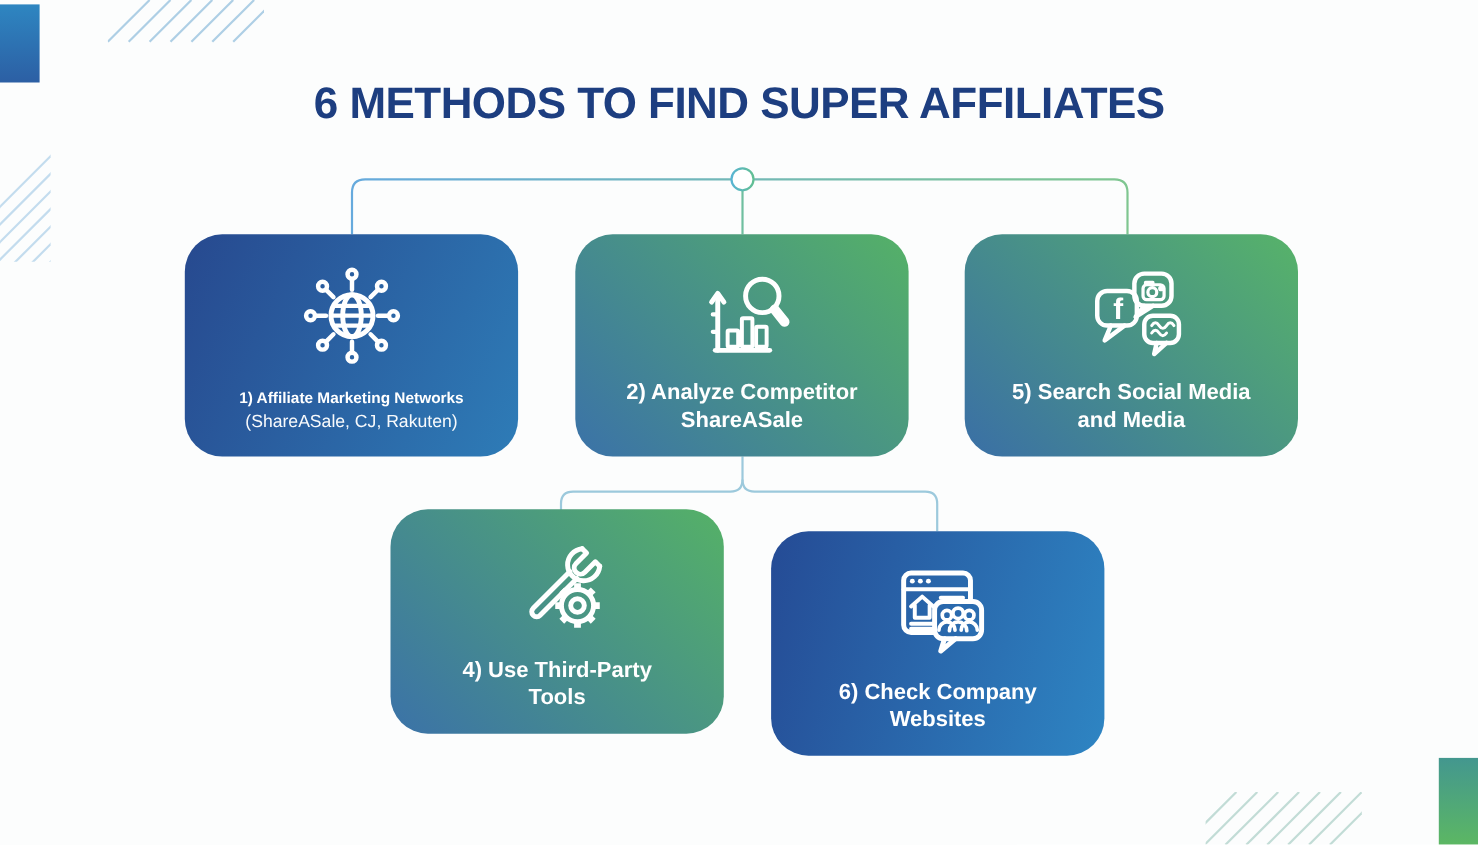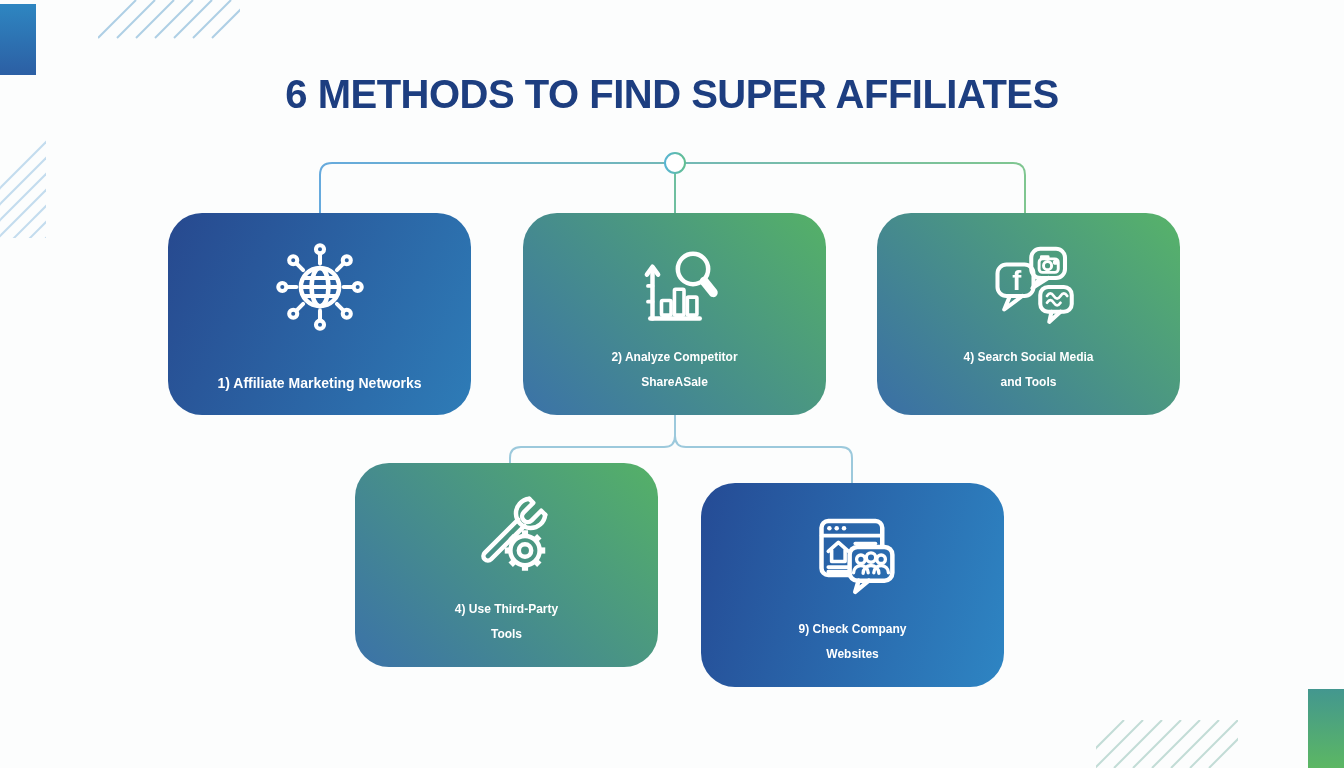--- a/index.html
+++ b/index.html
@@ -28,21 +28,21 @@
   
   .connector{position:absolute;left:0;top:0;z-index:1;}
   
   .card{
     position:absolute;width:303px;height:202px;border-radius:34px;
     display:flex;flex-direction:column;align-items:center;z-index:2;
   }
   .card .icon-wrap{margin-top:16px;height:116px;width:120px;
     display:flex;align-items:center;justify-content:center;}
   .card .labels{margin-top:auto;padding:0 10px 20px 10px;text-align:center;color:#ffffff;}
-  .l1,.l2{font-size:12px;font-weight:700;line-height:25px;}
+  .l1,.l2{font-size:20px;font-weight:700;line-height:25px;}
   .card1{left:168px;top:213px;background:linear-gradient(115deg,#27498f 0%,#2e7cb7 100%);}
   .card2{left:523px;top:213px;background:linear-gradient(45deg,#3b72a8 0%,#55b167 100%);}
   .card3{left:877px;top:213px;background:linear-gradient(45deg,#3a6fa6 0%,#57b369 100%);}
   .card4{left:355px;top:463px;height:204px;background:linear-gradient(45deg,#3b72a8 0%,#55b167 100%);}
   .card5{left:701px;top:483px;height:204px;background:linear-gradient(105deg,#254b95 0%,#2e85c3 100%);}
   .card1 .l1{font-size:14px;line-height:24px;}
   .card1 .l2{font-size:16px;font-weight:400;line-height:22px;opacity:.97;}
   .icon{display:block;}
 </style>
 </head>
@@ -133,20 +133,21 @@
             <circle cx="24.2" cy="24.2" r="3.6"></circle>
           <line x1="48" y1="27" x2="48" y2="19"></line>
             <circle cx="48" cy="14.5" r="3.6"></circle>
           <line x1="63" y1="33" x2="68.5" y2="27.5"></line>
             <circle cx="71.8" cy="24.2" r="3.6"></circle>
         </g>
       </svg>
     </div>
     <div class="labels">
       <div class="l1">1) Affiliate Marketing Networks</div>
+      <div class="l2">(ShareASale, CJ, Rakuten)</div>
     </div>
   </div>
 
   <div class="card card2">
     <div class="icon-wrap">
       <svg class="icon" width="108" height="108" viewBox="0 0 96 96" fill="none" stroke="#ffffff" stroke-width="4" stroke-linecap="round" stroke-linejoin="round">
         <path d="M28 76 V31"></path>
         <path d="M23 37 L28 30 L33 37"></path>
         <path d="M24 47 H28 M24 61 H28" stroke-width="3.4"></path>
         <path d="M26 76 H70"></path>
@@ -181,22 +182,22 @@
         </g>
         <rect x="58" y="48" width="28" height="22" rx="7"></rect>
         <path d="M68 70 L66 79 L76 70"></path>
         <g stroke-width="2.4">
           <path d="M64 56 c2 -3 4 -3 6 0 c2 3 4 3 6 0 c2 -3 4 -3 6 0"></path>
           <path d="M64 62 c2 -3 4 -3 6 0 c2 3 4 3 6 0"></path>
         </g>
       </svg>
     </div>
     <div class="labels">
-      <div class="l1">4) Search Social Media</div>
-      <div class="l2">and Tools</div>
+      <div class="l1">5) Search Social Media</div>
+      <div class="l2">and Media</div>
     </div>
   </div>
 
   <div class="card card4">
     <div class="icon-wrap">
       <svg class="icon" width="108" height="108" viewBox="0 0 96 96" fill="none" stroke="#ffffff" stroke-width="4" stroke-linecap="round" stroke-linejoin="round">
         <g transform="rotate(45 48 48)">
           <path d="M38 10 A13 13 0 1 0 58 10"></path>
           <path d="M38 10 L43 10 L43 22 A5 5 0 0 0 53 22 L53 10 L58 10"></path>
           <path d="M44 30 L44 72 A4 4 0 0 0 52 72 L52 30"></path>
@@ -254,18 +255,18 @@
           <circle cx="55" cy="50" r="3.8"></circle>
             <circle cx="64" cy="48.5" r="4.2"></circle>
             <circle cx="73" cy="50" r="3.8"></circle>
           <path d="M48.5 62 a6.5 6.5 0 0 1 13 0"></path>
           <path d="M57 62.5 a7 7 0 0 1 14 0"></path>
           <path d="M66.5 62 a6.5 6.5 0 0 1 13 0"></path>
         </g>
       </svg>
     </div>
     <div class="labels">
-      <div class="l1">9) Check Company</div>
+      <div class="l1">6) Check Company</div>
       <div class="l2">Websites</div>
     </div>
   </div>
 
 </div>
 
 </body></html>

